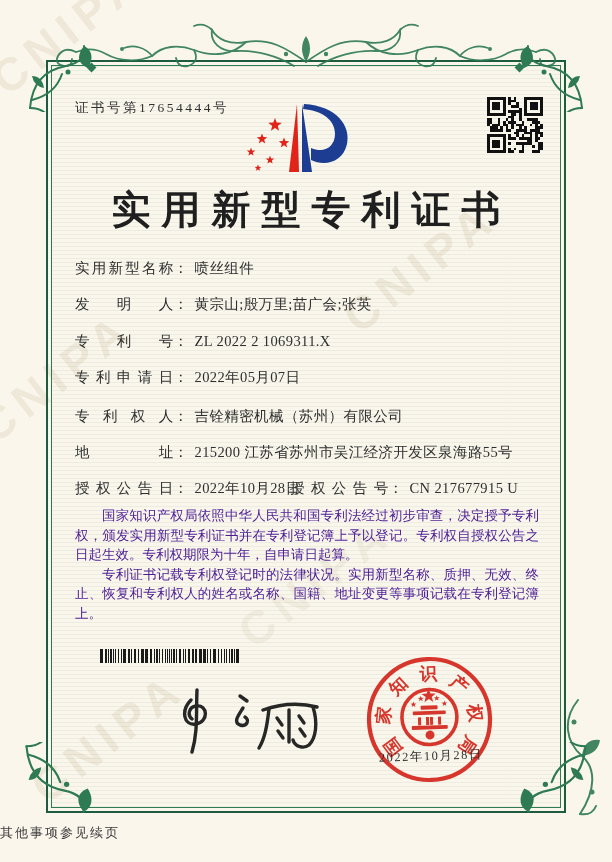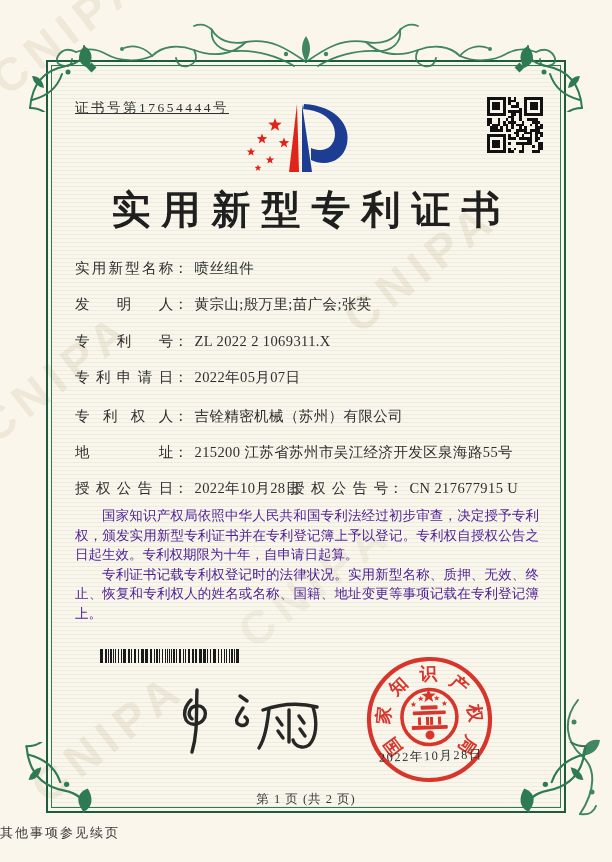--- a/index.html
+++ b/index.html
@@ -24,21 +24,21 @@
   .frame-inner {
     position:absolute; left:3px; top:3px; right:3px; bottom:3px;
     border:1px solid #2e7a52;
     background:repeating-linear-gradient(180deg,
       rgba(70,140,100,0.085) 0px, rgba(70,140,100,0.085) 1px,
       rgba(0,0,0,0) 1px, rgba(0,0,0,0) 4px);
   }
   .orn { position:absolute; z-index:2; pointer-events:none; }
   .content { position:absolute; left:0; top:0; width:612px; height:862px; z-index:3; }
 
-  .cert-no { position:absolute; left:75px; top:99px; font-size:13.5px; letter-spacing:2.5px; color:#323232;text-decoration:underline; }
+  .cert-no { position:absolute; left:75px; top:99px; font-size:13.5px; letter-spacing:2.5px; color:#323232; }
   .logo { position:absolute; left:237px; top:92px; }
   .qr { position:absolute; left:487px; top:97px; }
   .title {
     position:absolute; left:0; top:183px; width:612px; text-align:center;
     font-size:39px; font-weight:bold; letter-spacing:11px; color:#1f1f1f; text-indent:11px;font-family:Liberation Serif, serif;
   }
   .fields { position:absolute; left:75px; top:0; width:470px; }
   .frow { position:absolute; left:0; font-size:14.5px; color:#2f2f2f; white-space:nowrap; letter-spacing:0.4px; }
   .flabel { display:inline-block; width:6.8em; text-align:justify; text-align-last:justify; vertical-align:bottom; }
   .fcolon { margin-right:6px; }
@@ -420,17 +420,16 @@
         <rect x="55" y="64" width="3" height="8"></rect>
         <rect x="63" y="64" width="3" height="8"></rect>
         <rect x="67" y="64" width="3" height="8"></rect>
         <rect x="75" y="64" width="3" height="8"></rect>
         <rect x="48.5" y="72.5" width="36" height="3.8" rx="1"></rect>
         <circle cx="66.5" cy="82" r="4.5"></circle>
       </g>
       <text x="66.5" y="107" text-anchor="middle" font-size="12.5" letter-spacing="1.5" fill="#1c1c1c" font-family="'Liberation Serif','DejaVu Serif',serif">2022年10月28日</text>
     </svg>
 
-    <div class="page-no">第 1 页 (共 2 页)</div>
     <div class="foot-note">其他事项参见续页</div>
 
   </div>
 </div>
 
 </body></html>

